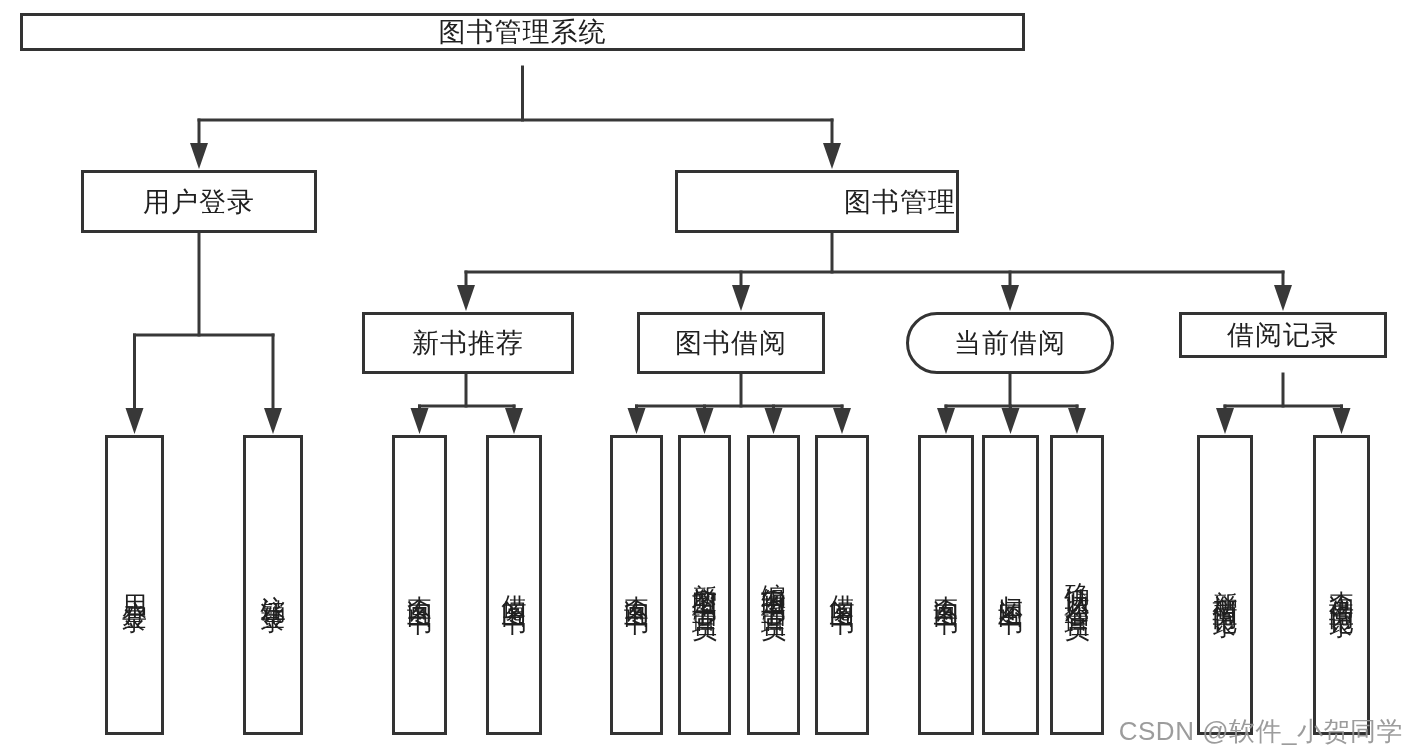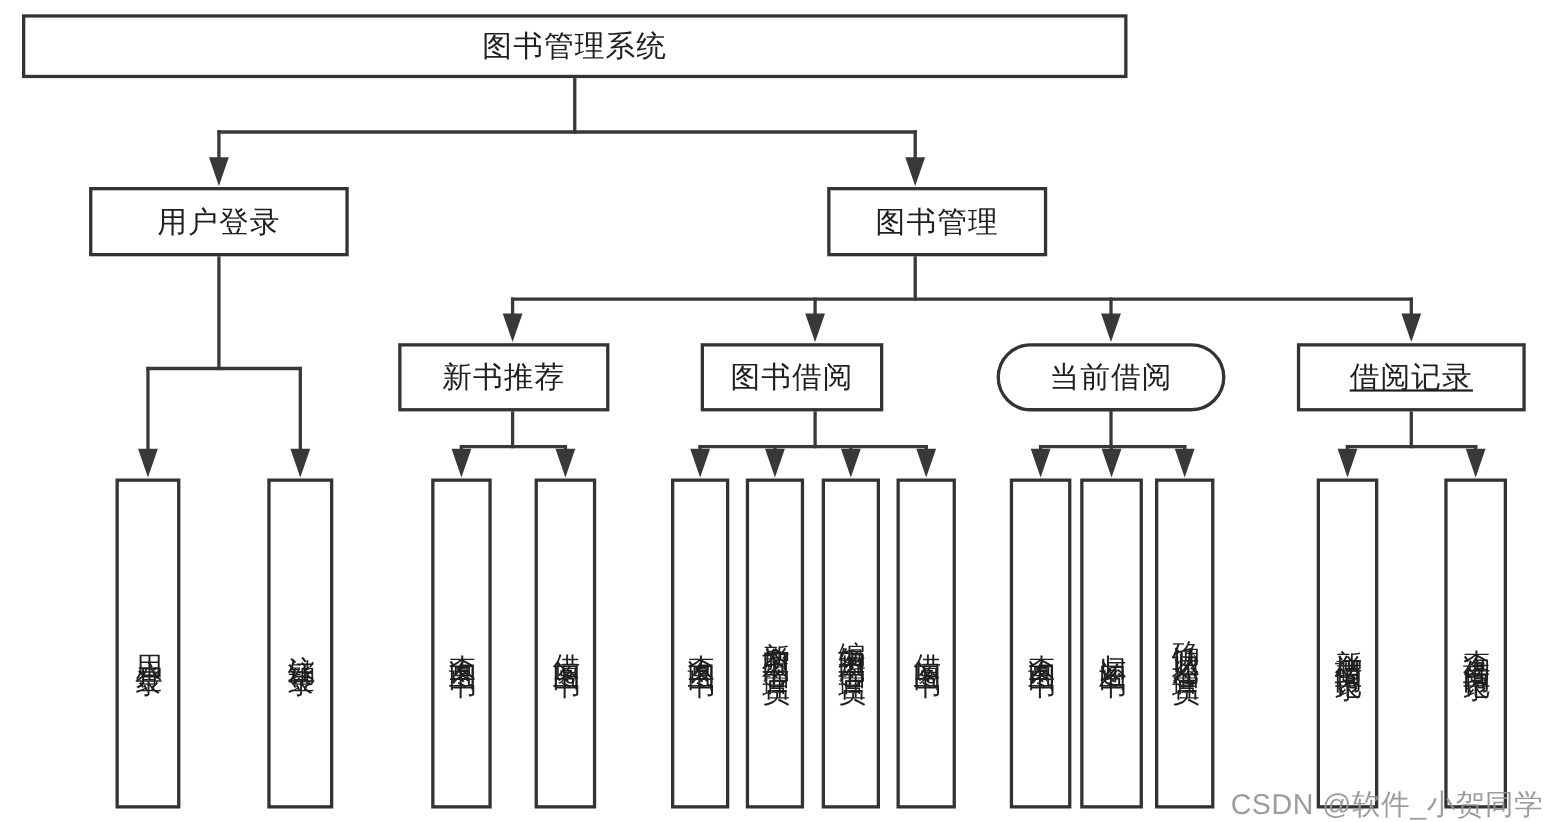--- a/index.html
+++ b/index.html
@@ -115,39 +115,39 @@
       <line x1="1077" y1="406" x2="1077" y2="419"></line>
       <polygon points="1068,408 1086,408 1077,434"></polygon>
       <line x1="1283" y1="374" x2="1283" y2="406"></line>
       <line x1="1225" y1="406" x2="1341.5" y2="406"></line>
       <line x1="1225" y1="406" x2="1225" y2="419"></line>
       <polygon points="1216,408 1234,408 1225,434"></polygon>
       <line x1="1341.5" y1="406" x2="1341.5" y2="419"></line>
       <polygon points="1332.5,408 1350.5,408 1341.5,434"></polygon>
     </svg>
   <div id="watermark">CSDN @软件_小贺同学</div>
-<div class="node node-h" style="left: 20px; top: 13px; width: 1005px; height: 58px;">
+<div class="node node-h" style="left: 20px; top: 13px; width: 1005px; height: 38px;">
       <span>图书管理系统</span>
     </div>
     <div class="node node-h" style="left: 81px; top: 170px; width: 236px; height: 63px;">
       <span>用户登录</span>
     </div>
-    <div class="node node-h" style="left: 752px; top: 170px; width: 200px; height: 63px;">
+    <div class="node node-h" style="left: 675px; top: 170px; width: 284px; height: 63px; justify-content: flex-end;">
       <span>图书管理</span>
     </div>
-    <div class="node node-h" style="left: 362px; top: 312px; width: 192px; height: 62px;">
+    <div class="node node-h" style="left: 362px; top: 312px; width: 212px; height: 62px;">
       <span>新书推荐</span>
     </div>
-    <div class="node node-h" style="left: 637px; top: 312px; width: 166px; height: 62px;">
+    <div class="node node-h" style="left: 637px; top: 312px; width: 188px; height: 62px;">
       <span>图书借阅</span>
     </div>
     <div class="node node-h" style="left: 906px; top: 312px; width: 208px; height: 62px; border-radius: 31px;">
       <span>当前借阅</span>
     </div>
-    <div class="node node-h" style="left: 1179px; top: 312px; width: 208px; height: 62px; text-decoration: underline;">
+    <div class="node node-h" style="left: 1179px; top: 312px; width: 208px; height: 46px;">
       <span>借阅记录</span>
     </div>
     <div class="node node-v" style="left: 105px; top: 435px; width: 59px; height: 300px;">
       <span>用户登录</span>
     </div>
     <div class="node node-v" style="left: 243px; top: 435px; width: 60px; height: 300px;">
       <span>注销登录</span>
     </div>
     <div class="node node-v" style="left: 392px; top: 435px; width: 55px; height: 300px;">
       <span>查询图书</span>

